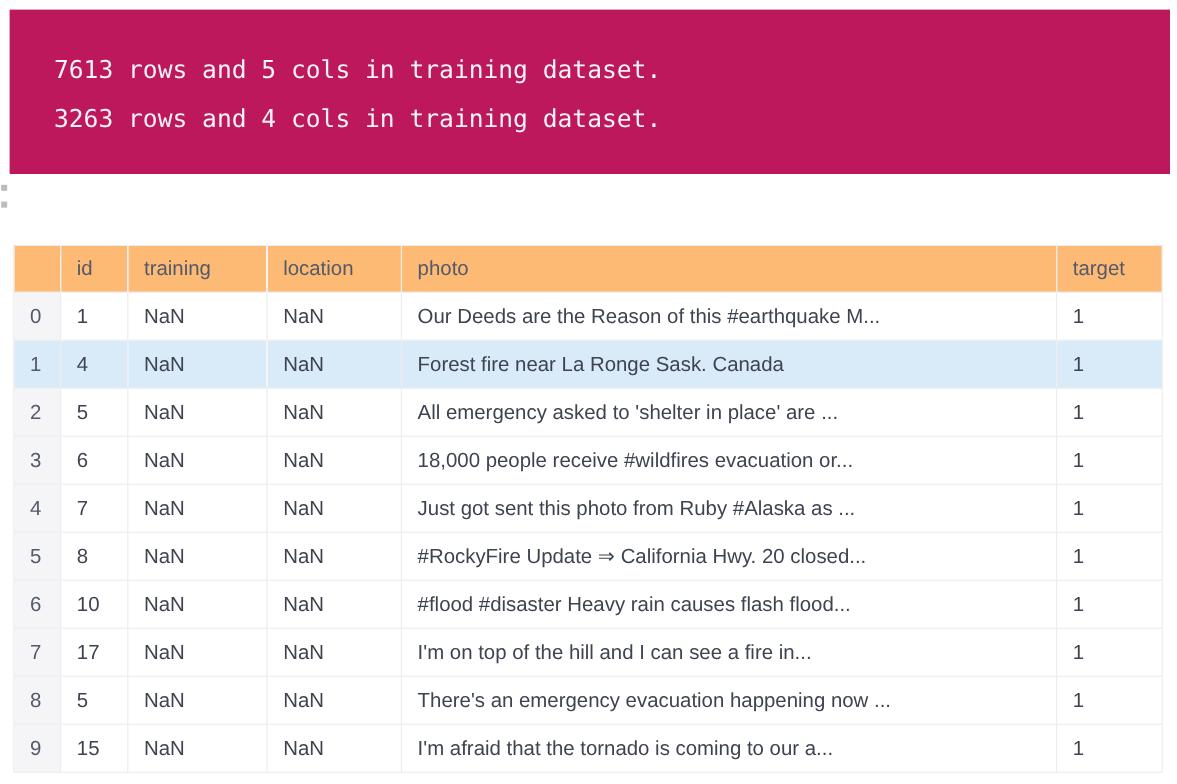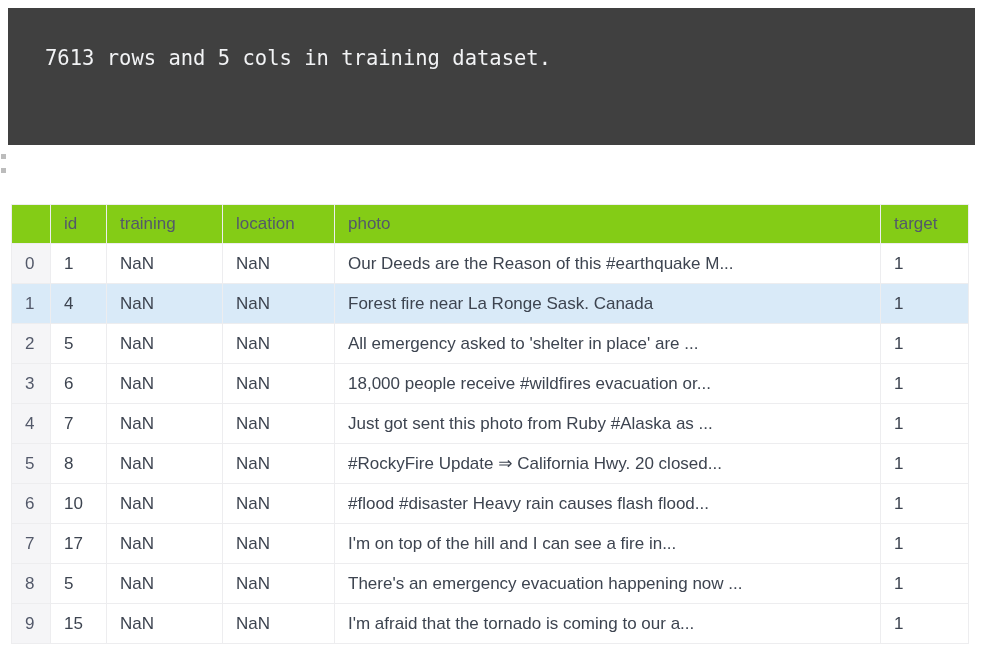--- a/index.html
+++ b/index.html
@@ -16,21 +16,21 @@
     position: relative;
   }
 
   
   .output-stream {
     position: absolute;
     left: 8px;
     top: 8px;
     width: 967px;
     height: 137px;
-    background: #404040;
+    background: #be185d;
     box-sizing: border-box;
     padding: 30px 0 0 37px;
   }
   .output-line {
     font-family: "DejaVu Sans Mono", "Liberation Mono", monospace;
     font-size: 20.5px;
     line-height: 41px;
     color: #f2f3f5;
     white-space: pre;
     letter-spacing: 0px;
@@ -74,21 +74,21 @@
     border: 1px solid #ededef;
     padding: 0 13px;
     height: 39px;
     text-align: left;
     font-weight: normal;
     white-space: nowrap;
     overflow: hidden;
     vertical-align: middle;
   }
   table.dataframe thead th {
-    background: #84cc16;
+    background: #fdba74;
     color: #53596a;
     height: 38px;
   }
   table.dataframe tbody th.idx {
     background: #f5f5f7;
     color: #53596a;
     text-align: left;
   }
   table.dataframe tbody td {
     background: #ffffff;
@@ -104,20 +104,21 @@
   col.c-keyword { width: 116px; }
   col.c-location{ width: 112px; }
   col.c-text    { width: 546px; }
   col.c-target  { width: 88px; }
 </style>
 </head>
 <body>
 
 <div class="output-stream">
   <div class="output-line">7613 rows and 5 cols in training dataset.</div>
+  <div class="output-line">3263 rows and 4 cols in training dataset.</div>
 </div>
 
 <div class="prompt-stub">
   <span class="dot d1"></span>
   <span class="dot d2"></span>
 </div>
 
 <div class="df-wrap">
   <table class="dataframe">
     <colgroup>

